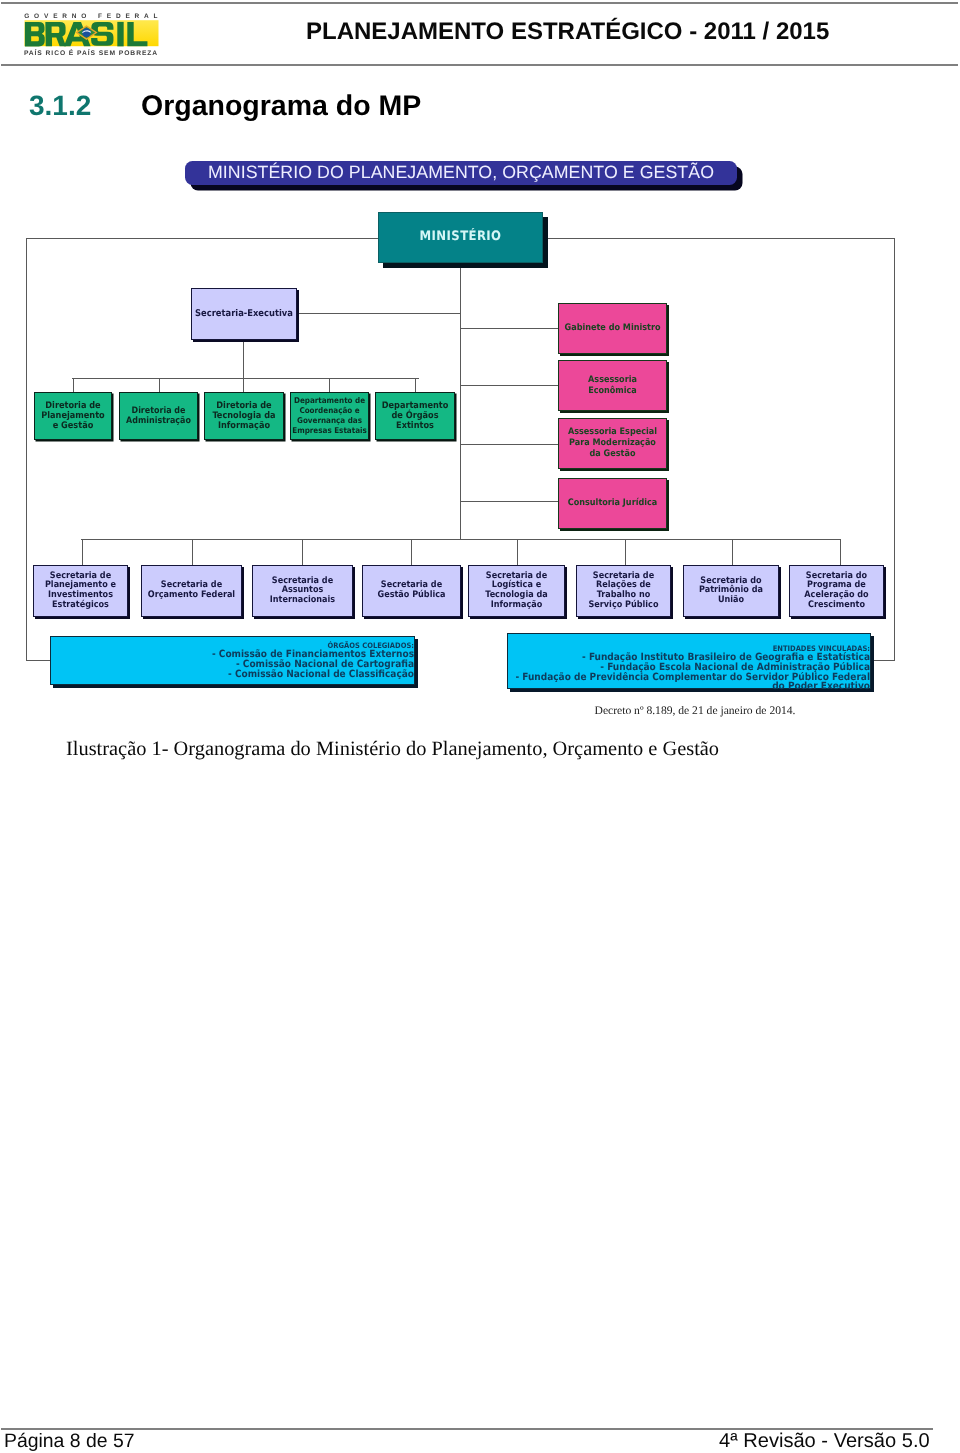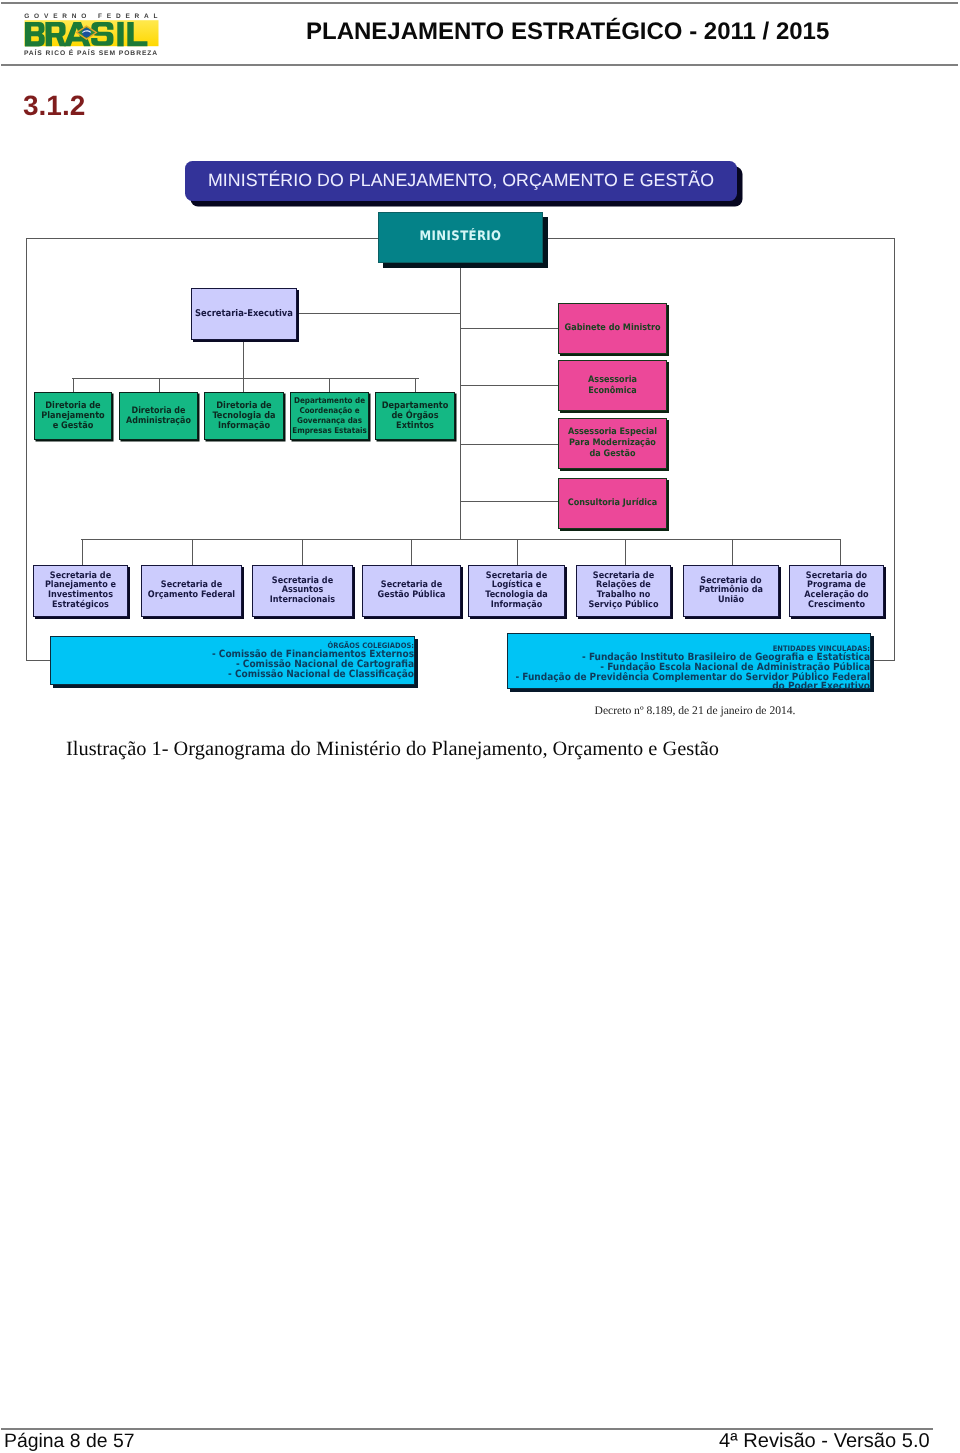--- a/index.html
+++ b/index.html
@@ -11,21 +11,21 @@
   .hdr-rule{position:absolute;left:1px;width:957px;height:2px;background:#808080;}
   .hdr-rule.top{top:2px;}
   .hdr-rule.bot{top:64px;}
   .hdr-title{position:absolute;left:306px;top:18px;font-size:24px;font-weight:bold;
     letter-spacing:0;color:#0a0a0a;white-space:nowrap;text-align:center;}
 
   
   .logo{position:absolute;left:24px;top:8px;width:148px;height:50px;}
 
   
-  .sec-num{position:absolute;left:23px;top:90px;font-size:28px;font-weight:bold;color:#7f1d1d;}
+  .sec-num{position:absolute;left:29px;top:90px;font-size:28px;font-weight:bold;color:#0f766e;}
   .sec-title{position:absolute;left:141px;top:90px;font-size:28.5px;font-weight:bold;color:#000;}
 
   
   .org{position:absolute;left:0;top:0;width:960px;height:800px;}
   .org .ln{position:absolute;background:#595959;}
   .org .lnh{height:1px;}
   .org .lnv{width:1px;}
 
   .box{position:absolute;box-sizing:border-box;border:1px solid #17243d;
        display:flex;align-items:center;justify-content:center;text-align:center;
@@ -40,21 +40,21 @@
        line-height:10.7px;box-shadow:2px 2px 0 0 #0c2311;}
   .box.purple{background:#ccccfd;border:1px solid #15153a;color:#181842;font-weight:bold;
        line-height:9.6px;box-shadow:2px 2px 0 0 #0a0a24;}
   .box.cyan{background:#00c4f5;border:1px solid #0b2b3d;color:#0e3c5c;font-weight:bold;
        display:block;text-align:right;box-shadow:3px 3px 0 0 #06182a;
        padding:3.5px 0 0 11px;font-size:7.5px;}
   .cy-title{font-size:7.5px;line-height:9.7px;}
   .cy-item{font-size:10px;line-height:9.7px;padding-left:1px;}
 
   
-  .banner{position:absolute;left:185px;top:161px;width:552px;height:40px;
+  .banner{position:absolute;left:185px;top:161px;width:552px;height:24px;
     background:#333399;border-radius:7.5px;color:#eeeeff;
     font-family:"Liberation Sans",sans-serif;font-size:17.75px;letter-spacing:0.06px;
     display:flex;align-items:center;justify-content:center;
     box-sizing:border-box;padding-bottom:1px;box-shadow:5.5px 5.5px 0 0 #06061f;}
 
   .decreto{position:absolute;left:495px;top:704px;width:400px;text-align:center;
     font-family:"Liberation Serif",serif;font-size:11.6px;color:#222;}
 
   
   .caption{position:absolute;left:66px;top:738px;width:800px;text-align:left;
@@ -113,20 +113,21 @@
         <path d="M-4.33,-0.45 C-2.0,-2.85 2.0,-3.2 4.33,-0.9 L4.05,0.35 C1.5,-1.75 -2.1,-1.35 -4.1,0.45 Z" fill="#f2f7ff"></path>
       </g>
 
       <text x="-0.1" y="46.8" textLength="133.3" lengthAdjust="spacing" font-family="'Liberation Sans',sans-serif" font-size="6.7" font-weight="bold" fill="#3d3d3d">PAÍS RICO É PAÍS SEM POBREZA</text>
     </svg>
   </div>
 
   <div class="hdr-title">PLANEJAMENTO ESTRATÉGICO - 2011 / 2015</div>
 
   <div class="sec-num">3.1.2</div>
+  <div class="sec-title">Organograma do MP</div>
 
   <div class="org">
 
     <div class="banner">MINISTÉRIO DO PLANEJAMENTO, ORÇAMENTO E GESTÃO</div>
 
     <div class="ln lnh" style="left:26px;top:238px;width:869px;"></div>
     <div class="ln lnv" style="left:26px;top:238px;height:423px;"></div>
     <div class="ln lnv" style="left:894px;top:238px;height:423px;"></div>
     <div class="ln lnh" style="left:26px;top:660px;width:24px;"></div>
     <div class="ln lnh" style="left:871px;top:660px;width:24px;"></div>

